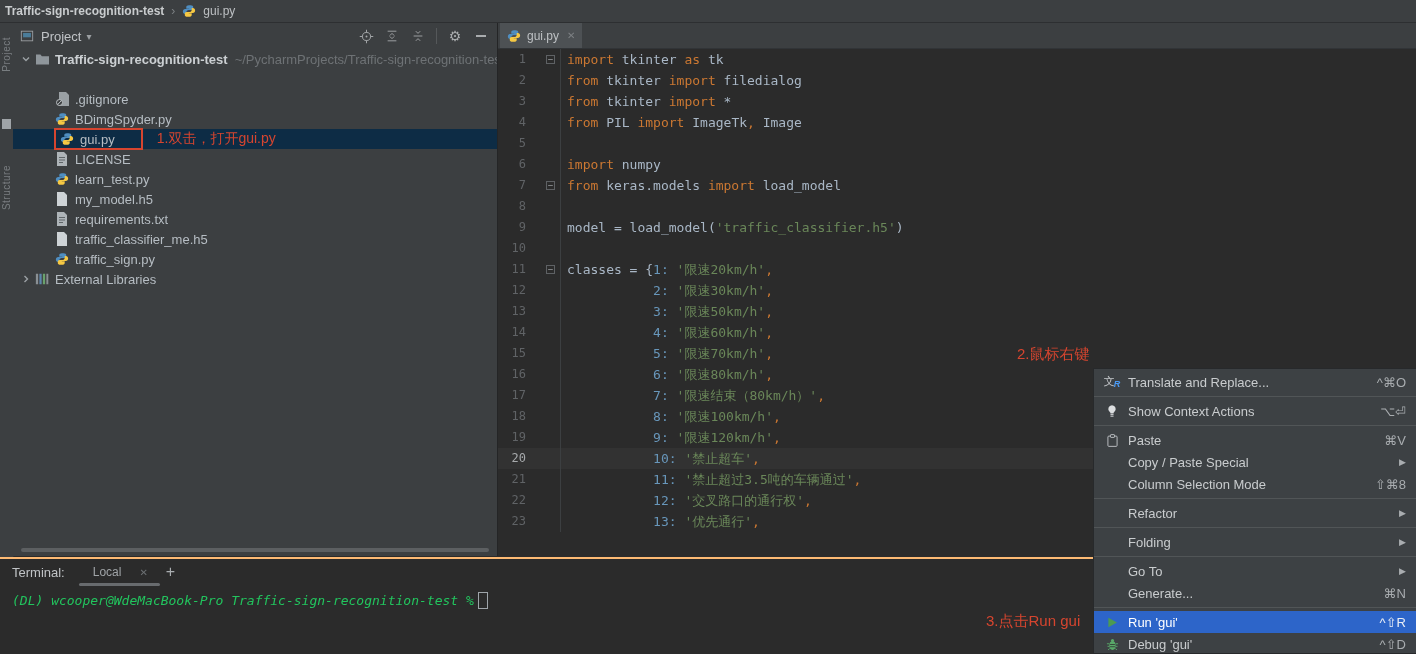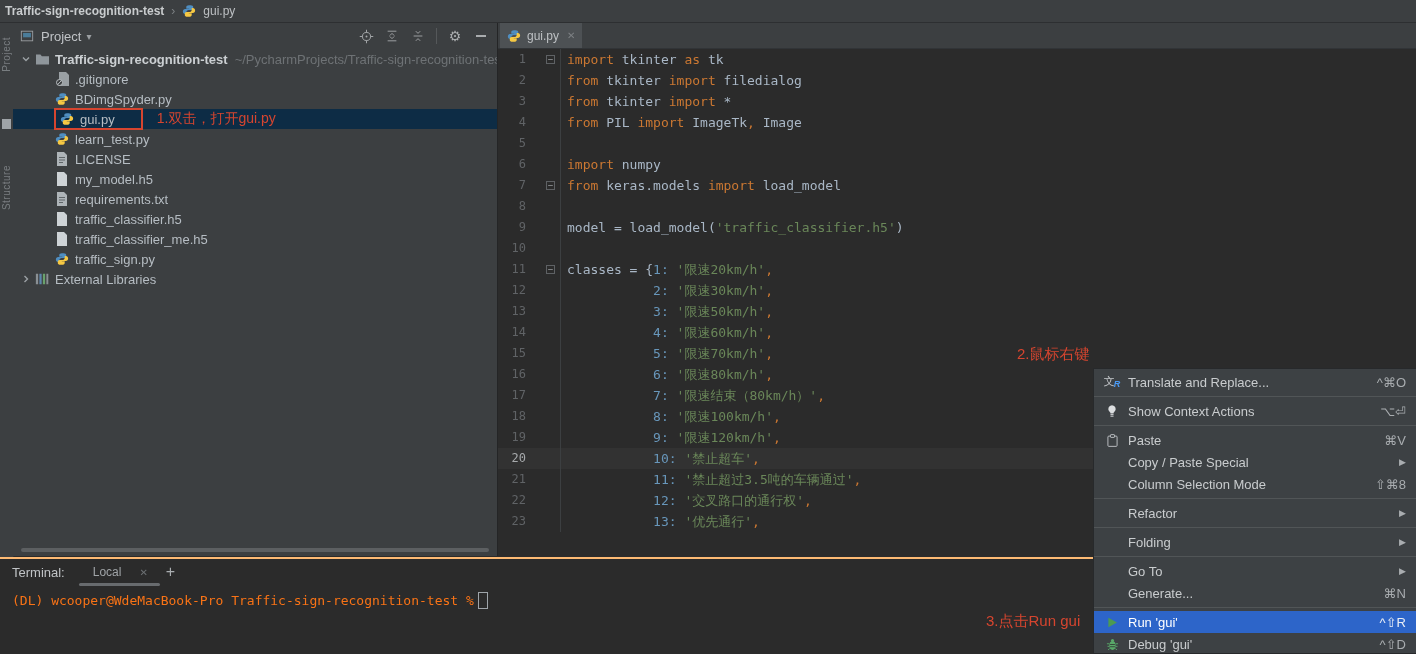--- a/index.html
+++ b/index.html
@@ -72,21 +72,21 @@
   .tok-n{color:var(--number,#6897bb);}
   .tok-c{color:var(--keyword,#cc7832);}
 
   
   .terminal{position:absolute;left:0;right:0;top:557px;bottom:0;background:#2b2b2b;border-top:2px solid #fdba74;}
   .term-header{height:26px;display:flex;align-items:center;padding-left:12px;font-size:13px;color:#c0c3c6;}
   .term-tab{margin-left:28px;position:relative;color:#a0a4a7;font-size:12px;display:flex;align-items:center;gap:18px;}
   .term-tab::after{content:'';position:absolute;left:-14px;right:-12px;bottom:-7px;height:3px;background:#686b6e;border-radius:2px;}
   .term-close{color:#6c7073;font-size:10px;}
   .term-plus{margin-left:18px;font-size:16px;color:#a9adb0;}
-  .term-body{font-family:"DejaVu Sans Mono",monospace;font-size:13px;color:#f97316;padding:7px 0 0 12px;display:flex;align-items:center;}
+  .term-body{font-family:"DejaVu Sans Mono",monospace;font-size:13px;color:#22c55e;padding:7px 0 0 12px;display:flex;align-items:center;font-style:italic;}
   .cursor{display:inline-block;width:8px;height:15px;border:1px solid #9fa5aa;margin-left:4px;}
 
   
   .context-menu{position:absolute;left:1093px;top:368px;width:323px;height:286px;box-sizing:border-box;
     background:#3d4144;border:1px solid #27292b;border-right:none;padding-top:2px;font-size:13px;z-index:10;}
   .menu-item{height:22px;display:flex;align-items:center;padding:0 10px 0 8px;color:#c9ccce;}
   .menu-item.selected{background:var(--menu-selection,#2d65c9);color:#ffffff;}
   .menu-icon{width:20px;flex:none;display:flex;align-items:center;justify-content:center;margin-right:6px;}
   .menu-label{flex:1;}
   .menu-shortcut{color:#a9adb0;margin-left:12px;}
@@ -168,21 +168,21 @@
           </svg>
         </span>
         <span class="tree-icon">
           <svg width="15" height="13" viewBox="0 0 16 14">
             <path fill="#8f969b" d="M1 1.5h4.8l1.5 1.9H15v9.1H1z"></path>
           </svg>
         </span>
         <span class="tree-label bold">Traffic-sign-recognition-test</span>
         <span class="tree-path">~/PycharmProjects/Traffic-sign-recognition-test</span>
       </div>
-      <div class="tree-row" style="padding-left: 25px;">
+      <div class="tree-row" style="padding-left: 25px; margin-top: 20px;">
         <span class="tree-chevron"></span>
         <span class="tree-icon">
           <svg width="13" height="14" viewBox="0 0 13 14">
             <path fill="#9aa0a4" d="M3 0h7l3 3v11H3z"></path>
             <circle cx="3.5" cy="10.5" r="3" fill="#3c3f41" stroke="#b9bec1"></circle>
             <path d="M1.6 12.6l4-4.2" stroke="#b9bec1"></path>
           </svg>
         </span>
         <span class="tree-label">.gitignore</span>
       </div>
@@ -205,72 +205,63 @@
               <path fill="#f5c843" d="M8.1 14.7c1.9 0 3-.8 3-2.1v-1.9H7.8v-.5h4.6c1.5 0 2.6-1.2 2.6-2.8S13.9 4.6 12.4 4.6h-1.3v1.9c0 1.5-1.3 2.7-2.8 2.7H5.2c-1.1 0-2 .9-2 2v1.4c0 1.3 1.1 2.1 2.9 2.1z"></path>
             </svg>
           </span>
           <span class="tree-label">gui.py</span>
         </span>
         <span class="tree-annot">1.双击，打开gui.py</span>
       </div>
       <div class="tree-row" style="padding-left: 25px;">
         <span class="tree-chevron"></span>
         <span class="tree-icon">
-          <svg width="14" height="14" viewBox="0 0 16 16">
-            <path fill="#4f8ec1" d="M7.9 1.3c-1.9 0-3 .8-3 2.1v1.9h3.3v.5H3.6C2.1 5.8 1 7 1 8.6s1.1 2.8 2.6 2.8h1.3V9.5c0-1.5 1.3-2.7 2.8-2.7h3.1c1.1 0 2-.9 2-2V3.4c0-1.3-1.1-2.1-2.9-2.1z"></path>
-            <path fill="#f5c843" d="M8.1 14.7c1.9 0 3-.8 3-2.1v-1.9H7.8v-.5h4.6c1.5 0 2.6-1.2 2.6-2.8S13.9 4.6 12.4 4.6h-1.3v1.9c0 1.5-1.3 2.7-2.8 2.7H5.2c-1.1 0-2 .9-2 2v1.4c0 1.3 1.1 2.1 2.9 2.1z"></path>
-          </svg>
-        </span>
-        <span class="tree-label">learn_test.py</span>
-      </div>
-      <div class="tree-row" style="padding-left: 25px;">
-        <span class="tree-chevron"></span>
-        <span class="tree-icon">
           <svg width="12" height="14" viewBox="0 0 12 14">
             <path fill="#aeb4b8" d="M1 0h7l3 3v11H1z"></path>
             <g fill="#5f6568">
               <rect x="3" y="5" width="6" height="1"></rect>
               <rect x="3" y="7.5" width="6" height="1"></rect>
               <rect x="3" y="10" width="4" height="1"></rect>
             </g>
           </svg>
         </span>
         <span class="tree-label">LICENSE</span>
       </div>
       <div class="tree-row" style="padding-left: 25px;">
         <span class="tree-chevron"></span>
         <span class="tree-icon">
+          <svg width="14" height="14" viewBox="0 0 16 16">
+            <path fill="#4f8ec1" d="M7.9 1.3c-1.9 0-3 .8-3 2.1v1.9h3.3v.5H3.6C2.1 5.8 1 7 1 8.6s1.1 2.8 2.6 2.8h1.3V9.5c0-1.5 1.3-2.7 2.8-2.7h3.1c1.1 0 2-.9 2-2V3.4c0-1.3-1.1-2.1-2.9-2.1z"></path>
+            <path fill="#f5c843" d="M8.1 14.7c1.9 0 3-.8 3-2.1v-1.9H7.8v-.5h4.6c1.5 0 2.6-1.2 2.6-2.8S13.9 4.6 12.4 4.6h-1.3v1.9c0 1.5-1.3 2.7-2.8 2.7H5.2c-1.1 0-2 .9-2 2v1.4c0 1.3 1.1 2.1 2.9 2.1z"></path>
+          </svg>
+        </span>
+        <span class="tree-label">learn_test.py</span>
+      </div>
+      <div class="tree-row" style="padding-left: 25px;">
+        <span class="tree-chevron"></span>
+        <span class="tree-icon">
           <svg width="12" height="14" viewBox="0 0 12 14">
             <path fill="#ced3d6" d="M1 0h7l3 3v11H1z"></path>
           </svg>
         </span>
         <span class="tree-label">my_model.h5</span>
       </div>
       <div class="tree-row" style="padding-left: 25px; align-items: center;">
         <span class="tree-chevron"></span>
         <span class="tree-icon">
           <svg width="12" height="14" viewBox="0 0 12 14">
             <path fill="#aeb4b8" d="M1 0h7l3 3v11H1z"></path>
             <g fill="#5f6568">
               <rect x="3" y="5" width="6" height="1"></rect>
               <rect x="3" y="7.5" width="6" height="1"></rect>
               <rect x="3" y="10" width="4" height="1"></rect>
             </g>
           </svg>
         </span>
         <span class="tree-label">requirements.txt</span>
-      </div>
-      <div class="tree-row" style="padding-left: 25px;">
-        <span class="tree-chevron"></span>
-        <span class="tree-icon">
-          <svg width="12" height="14" viewBox="0 0 12 14">
-            <path fill="#ced3d6" d="M1 0h7l3 3v11H1z"></path>
-          </svg>
-        </span>
-        <span class="tree-label">traffic_classifier.h5</span>
       </div>
       <div class="tree-row" style="padding-left: 25px;">
         <span class="tree-chevron"></span>
         <span class="tree-icon">
           <svg width="12" height="14" viewBox="0 0 12 14">
             <path fill="#ced3d6" d="M1 0h7l3 3v11H1z"></path>
           </svg>
         </span>
         <span class="tree-label">traffic_classifier_me.h5</span>
       </div>

